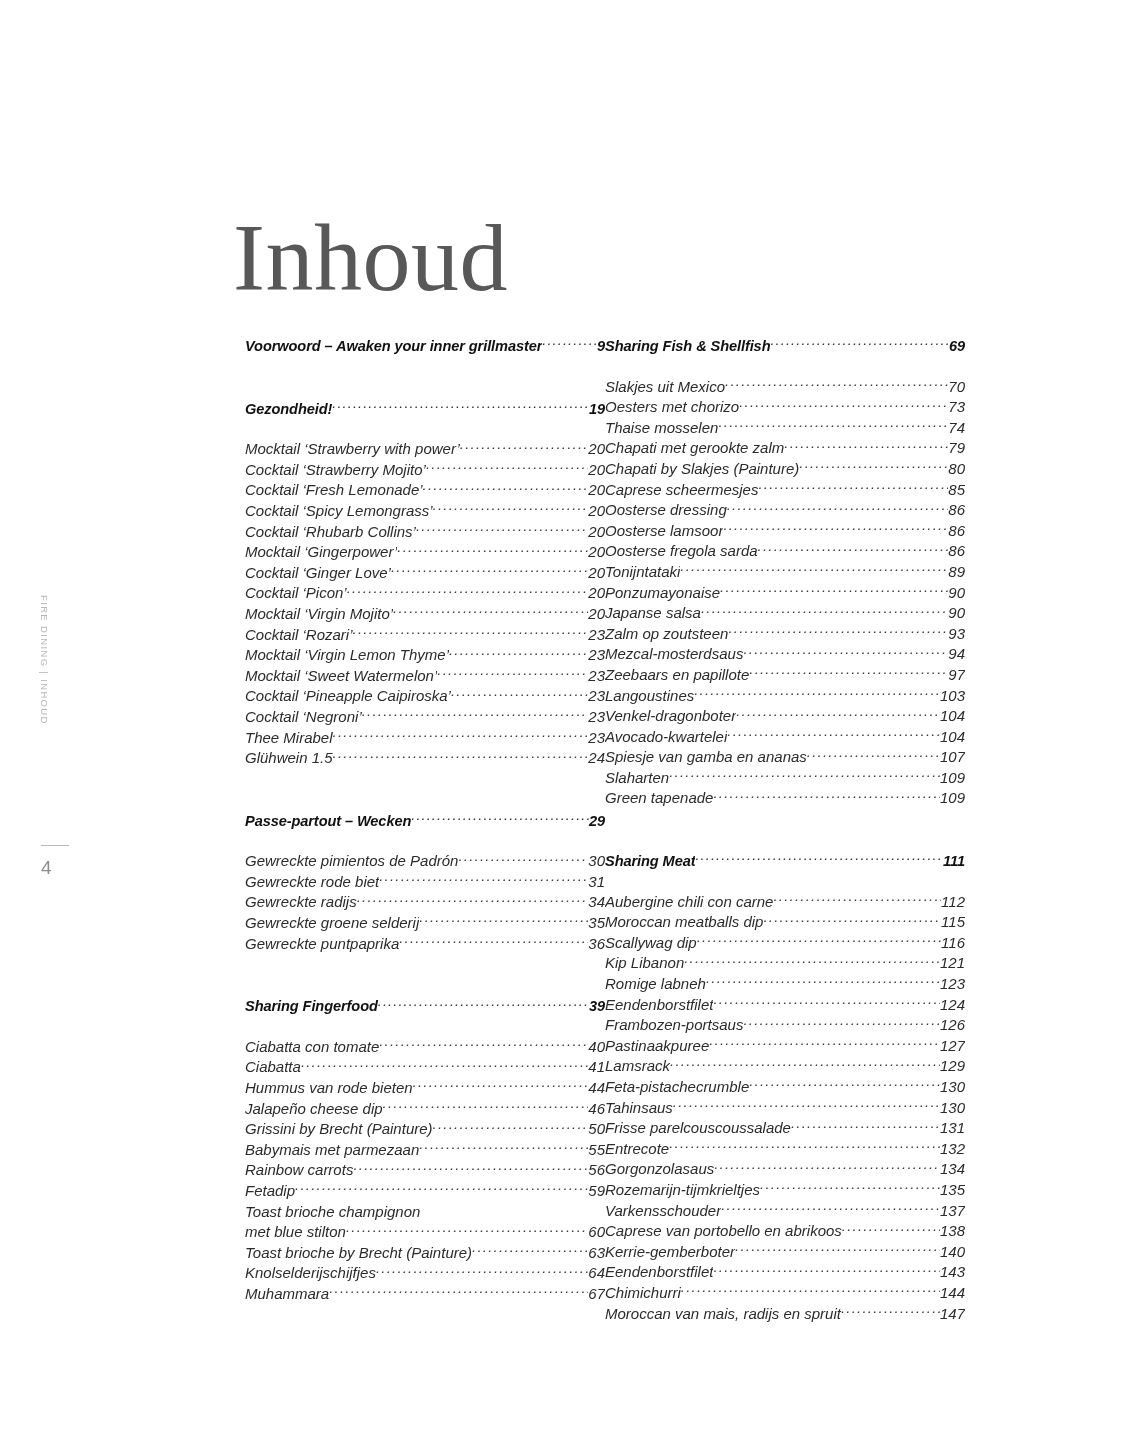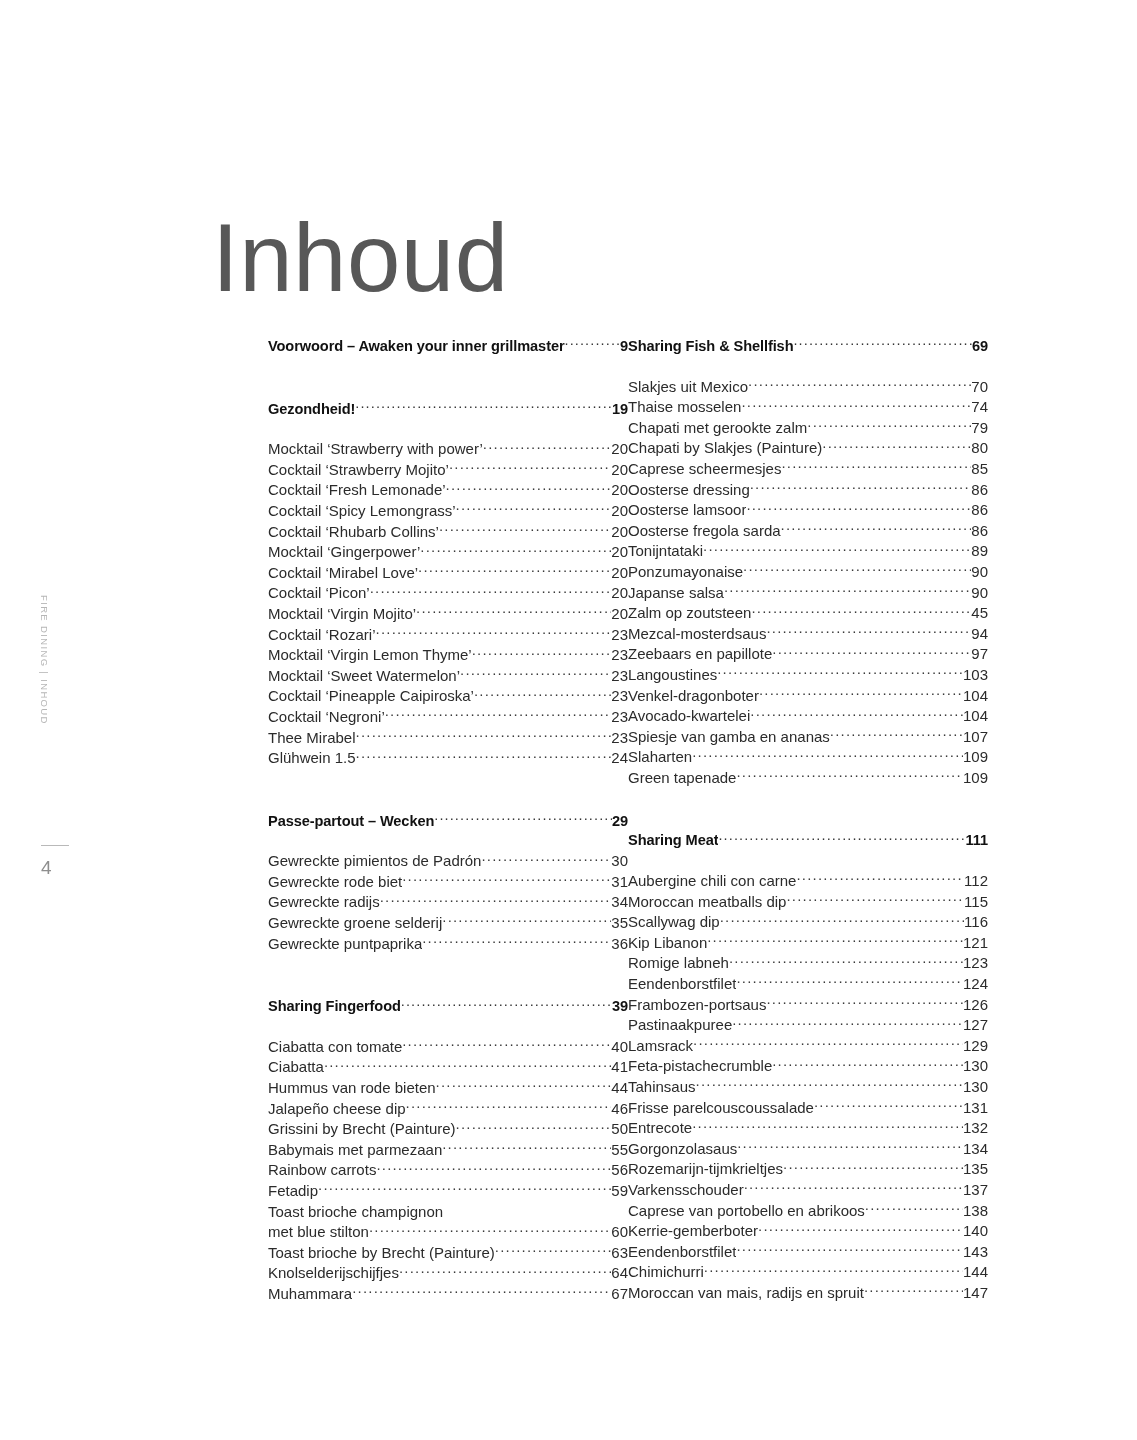--- a/index.html
+++ b/index.html
@@ -60,38 +60,39 @@
     font-family: "Liberation Sans", sans-serif;
     font-size: 19px;
     color: #8e8e8e;
     font-weight: 400;
     letter-spacing: 0.3px;
   }
 
   
   .title {
     position: absolute;
-    left: 212px;
+    left: 233px;
     top: 146px;
-    font-family: Liberation Sans, sans-serif;
+    font-family: Liberation Serif, serif;
     font-size: 96px;
     line-height: 1;
     color: #585858;
     letter-spacing: 0.5px;
     font-weight: 400;
   }
 
   
   .columns {
     position: absolute;
     left: 222px;
     top: 336px;
     width: 766px;
     display: flex;
-    justify-content: flex-end;
+    justify-content: center;
+    font-style: italic;
   }
   .col {
     width: 360px;
   }
 
   
   .entry {
     display: flex;
     align-items: baseline;
     width: 100%;
@@ -198,21 +199,21 @@
           <span class="label">Cocktail ‘Rhubarb Collins’</span>
           <span class="leader"></span>
           <span class="page-no">20</span>
         </div>
         <div class="entry">
           <span class="label">Mocktail ‘Gingerpower’</span>
           <span class="leader"></span>
           <span class="page-no">20</span>
         </div>
         <div class="entry">
-          <span class="label">Cocktail ‘Mirabel Love’</span>
+          <span class="label">Cocktail ‘Ginger Love’</span>
           <span class="leader"></span>
           <span class="page-no">20</span>
         </div>
         <div class="entry">
           <span class="label">Cocktail ‘Picon’</span>
           <span class="leader"></span>
           <span class="page-no">20</span>
         </div>
         <div class="entry">
           <span class="label">Mocktail ‘Virgin Mojito’</span>
@@ -363,20 +364,25 @@
           <span class="leader"></span>
           <span class="page-no">69</span>
         </div>
         <div style="height: 20px;"></div>
         <div class="entry">
           <span class="label">Slakjes uit Mexico</span>
           <span class="leader"></span>
           <span class="page-no">70</span>
         </div>
         <div class="entry">
+          <span class="label">Oesters met chorizo</span>
+          <span class="leader"></span>
+          <span class="page-no">73</span>
+        </div>
+        <div class="entry">
           <span class="label">Thaise mosselen</span>
           <span class="leader"></span>
           <span class="page-no">74</span>
         </div>
         <div class="entry">
           <span class="label">Chapati met gerookte zalm</span>
           <span class="leader"></span>
           <span class="page-no">79</span>
         </div>
         <div class="entry">
@@ -415,21 +421,21 @@
           <span class="page-no">90</span>
         </div>
         <div class="entry">
           <span class="label">Japanse salsa</span>
           <span class="leader"></span>
           <span class="page-no">90</span>
         </div>
         <div class="entry">
           <span class="label">Zalm op zoutsteen</span>
           <span class="leader"></span>
-          <span class="page-no">45</span>
+          <span class="page-no">93</span>
         </div>
         <div class="entry">
           <span class="label">Mezcal-mosterdsaus</span>
           <span class="leader"></span>
           <span class="page-no">94</span>
         </div>
         <div class="entry">
           <span class="label">Zeebaars en papillote</span>
           <span class="leader"></span>
           <span class="page-no">97</span>

